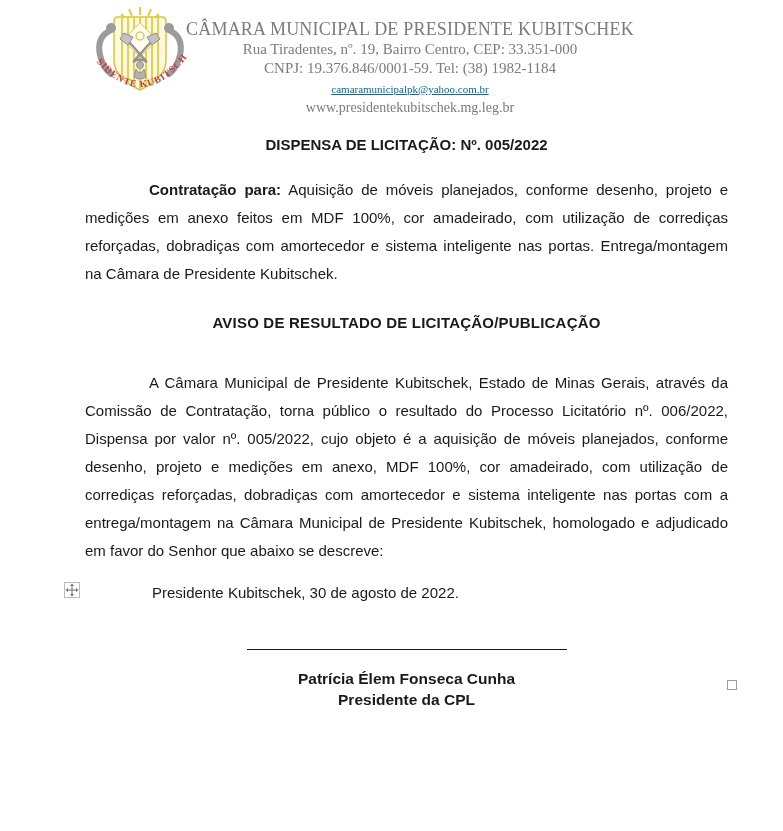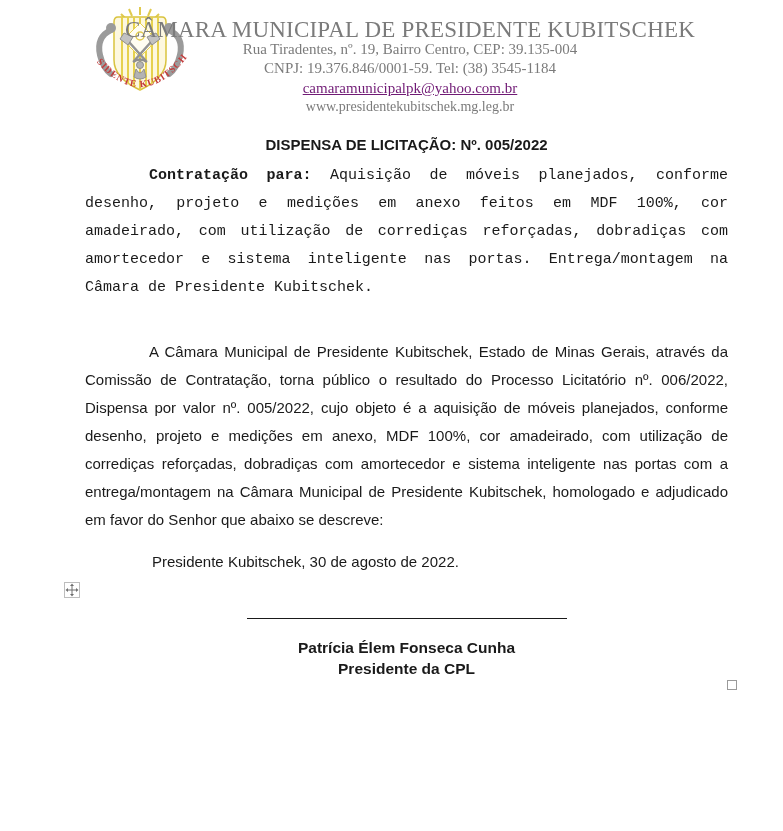--- a/index.html
+++ b/index.html
@@ -14,32 +14,32 @@
 
   
   .doc-header { position:relative; height:118px; }
   .logo { position:absolute; left:84px; top:3px; width:112px; height:108px; }
   .header-text {
     position:absolute; left:110px; top:19px; width:600px;
     text-align:center;
     font-family:"Liberation Serif", serif;
     color:#7b7b7b;
   }
-  .org-name   { font-size:23px; line-height:21px; letter-spacing:.2px; white-space:nowrap; }
+  .org-name   { font-size:18px; line-height:21px; letter-spacing:.2px; white-space:nowrap; }
   .addr       { font-size:15px; line-height:19px; }
   .email-row  { line-height:19px; }
-  .email-link { color:#701a75; font-size:15px; text-decoration:underline; cursor:pointer; }
+  .email-link { color:#0369a1; font-size:11px; text-decoration:underline; cursor:pointer; }
   .site       { font-size:14px; line-height:18px; }
 
   
   .content { padding:0 55px 0 85px; font-size:15px; }
   .ref { font-weight:bold; line-height:30px;text-align:center; }
   .ref.first { margin-top:12px; }
   .para { margin:0; text-align:justify; text-indent:64px; line-height:28px; }
-  .para.intro  { margin-top:2px;font-family:Liberation Mono, monospace; }
+  .para.intro  { margin-top:16px; }
   .para.result { margin-top:36px; }
   .section-title {
     font-size:15px; font-weight:bold; text-align:center;
     margin:25px 0 0 0; line-height:20px; letter-spacing:.2px;
   }
   .bullets { margin:0; padding:0 0 0 97px; list-style:none; }
   .bullets li { position:relative; line-height:30px; }
   .bullets li::before { content:"\2022"; position:absolute; left:-13px; }
   .date-line { margin:14px 0 0 0; text-indent:67px; line-height:28px; }
 
@@ -112,35 +112,36 @@
 
         <path id="ribbonArc" d="M10,56 Q56,112 102,56" fill="none"></path>
         <text font-size="9.5" font-weight="bold" fill="#c43b3b" letter-spacing="1" font-family="Liberation Serif, serif">
           <textPath href="#ribbonArc" startOffset="50%" text-anchor="middle">PRESIDENTE KUBITSCHEK</textPath>
         </text>
       </svg>
     </div>
 
     <div class="header-text">
       <div class="org-name">CÂMARA MUNICIPAL DE PRESIDENTE KUBITSCHEK</div>
-      <div class="addr">Rua Tiradentes, nº. 19, Bairro Centro, CEP: 39.135-004</div>
-      <div class="addr">CNPJ: 19.376.846/0001-59. Tel: (38) 3545-1184</div>
+      <div class="addr">Rua Tiradentes, nº. 19, Bairro Centro, CEP: 33.351-000</div>
+      <div class="addr">CNPJ: 19.376.846/0001-59. Tel: (38) 1982-1184</div>
       <div class="email-row">
         <a class="email-link">camaramunicipalpk@yahoo.com.br</a>
       </div>
       <div class="site">www.presidentekubitschek.mg.leg.br</div>
     </div>
   </header>
 
   <main class="content">
 
     <div class="ref first">DISPENSA DE LICITAÇÃO: Nº. 005/2022</div>
 
     <p class="para intro"><b>Contratação para:</b><span> Aquisição de móveis planejados, conforme desenho, projeto e medições em anexo feitos em MDF 100%, cor amadeirado, com utilização de corrediças reforçadas, dobradiças com amortecedor e sistema inteligente nas portas. Entrega/montagem na Câmara de Presidente Kubitschek.</span></p>
 
+    <h2 class="section-title">AVISO DE RESULTADO DE LICITAÇÃO/PUBLICAÇÃO</h2>
 
     <p class="para result">A Câmara Municipal de Presidente Kubitschek, Estado de Minas Gerais, através da Comissão de Contratação, torna público o resultado do Processo Licitatório nº. 006/2022, Dispensa por valor nº. 005/2022, cujo objeto é a aquisição de móveis planejados, conforme desenho, projeto e medições em anexo, MDF 100%, cor amadeirado, com utilização de corrediças reforçadas, dobradiças com amortecedor e sistema inteligente nas portas com a entrega/montagem na Câmara Municipal de Presidente Kubitschek, homologado e adjudicado em favor do Senhor que abaixo se descreve:</p>
 
 
     <p class="date-line">Presidente Kubitschek, 30 de agosto de 2022.</p>
 
     <div class="signature">
       <div class="sig-line"></div>
       <div class="sig-name">Patrícia Élem Fonseca Cunha</div>
       <div class="sig-role">Presidente da CPL</div>

